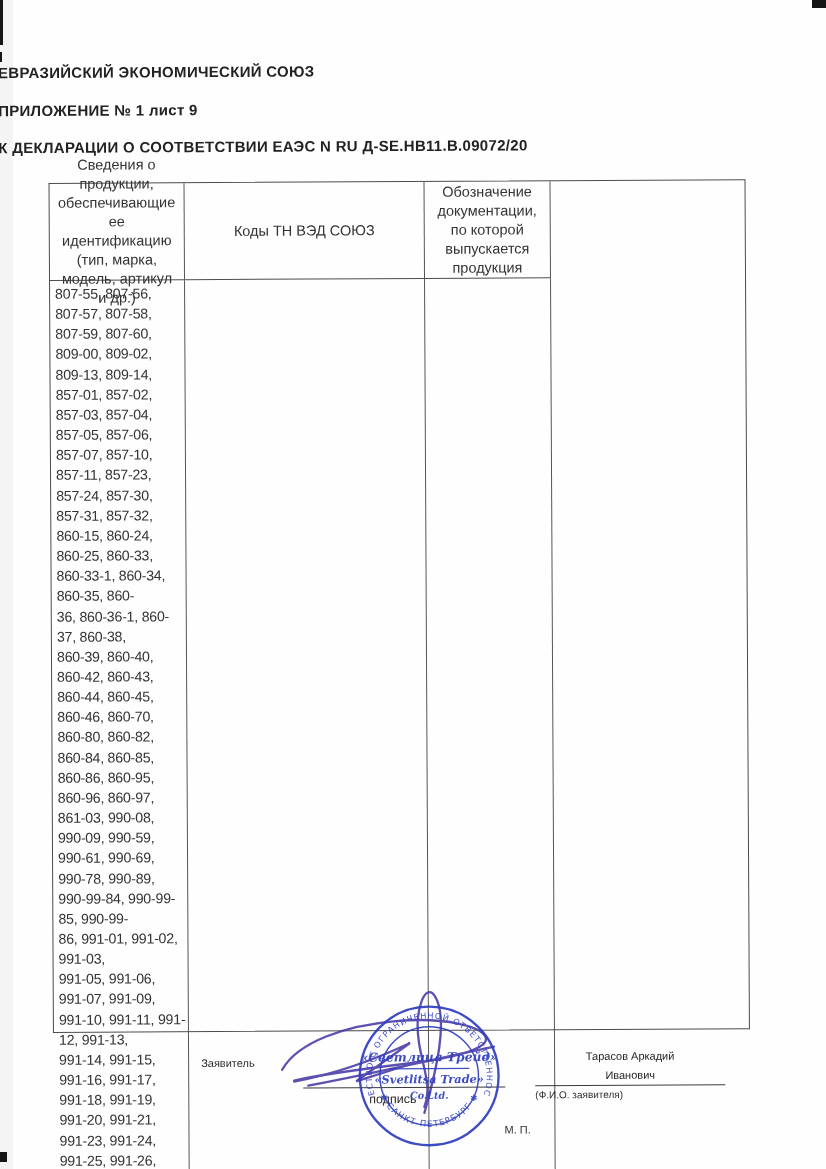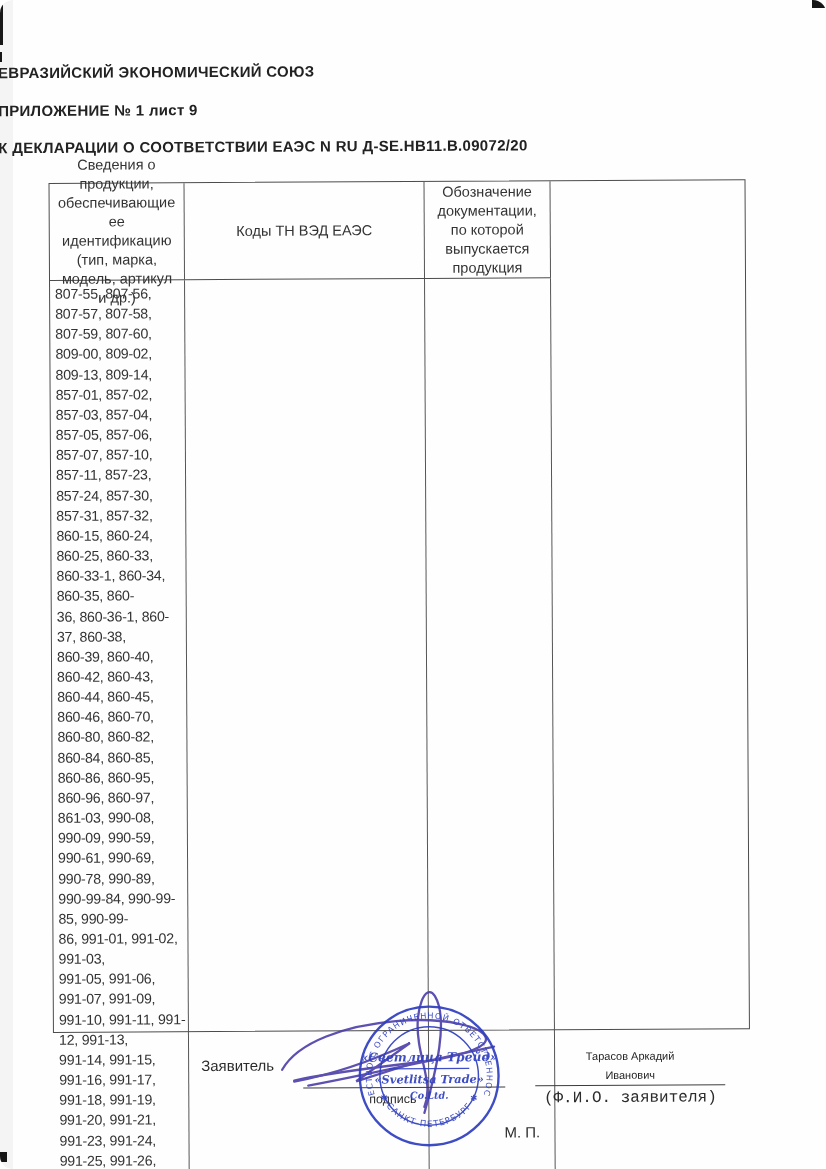--- a/index.html
+++ b/index.html
@@ -1,41 +1,41 @@
 <!DOCTYPE html>
 <html><head>
 <meta charset="utf-8">
 <style>
   html,body{margin:0;padding:0;background:#ffffff;}
   .page{
     position:relative;width:826px;height:1169px;background:#fefefe;overflow:hidden;
-    font-family:"Liberation Sans",sans-serif;color:#2e2e2e;border-radius:13px;
+    font-family:"Liberation Sans",sans-serif;color:#2e2e2e;
   }
   .tilt{position:absolute;left:0;top:0;width:826px;height:1169px;transform:rotate(-0.3deg);transform-origin:50% 40%;}
   .title{position:absolute;left:0;width:826px;font-weight:bold;font-size:15px;letter-spacing:.3px;color:#222;}
   .t1{top:62px;}
   .t2{top:100px;}
   .t3{top:137px;}
   
   .doc-table{position:absolute;left:50px;top:181px;width:697px;height:850px;
     border:1.6px solid #4c4c4c;box-sizing:border-box;display:grid;
     grid-template-columns:135px 240px 126px 196px;grid-template-rows:97px 1fr;}
   .cell{box-sizing:border-box;border-right:1.4px solid #565656;}
   .cell:nth-child(4n){border-right:none;}
   .hcell{border-bottom:1.5px solid #4c4c4c;display:flex;align-items:center;justify-content:center;
     text-align:center;font-size:14.5px;line-height:19px;padding:4px 8px;color:#333;}
   .bcell{font-size:14.2px;}
   .codes{white-space:pre-line;padding:3px 2px 0 5px;line-height:20.15px;letter-spacing:-0.25px;color:#333;}
   
-  .label{position:absolute;font-size:15px;color:#2c2c2c;}
+  .label{position:absolute;font-size:11px;color:#2c2c2c;}
   .sig-line{position:absolute;height:1.4px;background:#3c3c3c;}
   .small-cap{position:absolute;font-size:12.5px;color:#2c2c2c;}
   .name-block{position:absolute;left:532px;top:1048px;width:190px;text-align:center;font-size:11px;line-height:18.5px;color:#222;}
   .name-inner{width:140px;margin:0 auto;}
-  .name-caption{position:absolute;left:532px;top:1090px;width:190px;text-align:center;font-size:16px;color:#2c2c2c;font-family:Liberation Mono, monospace;}
+  .name-caption{position:absolute;left:532px;top:1090px;width:190px;text-align:left;font-size:10px;color:#2c2c2c;}
   .stamp{position:absolute;left:353px;top:1003px;width:146px;height:146px;opacity:.92;}
   .signature{position:absolute;left:265px;top:985px;width:270px;height:140px;}
   
   .artifact{position:absolute;background:#161616;}
   .edge-shade{position:absolute;left:0;top:0;width:13px;height:1169px;background:rgba(60,60,60,0.05);}
 </style>
 </head>
 <body>
 
 <div class="page">
@@ -46,21 +46,21 @@
   <div class="artifact" style="left:0;top:1152px;width:7px;height:10px;"></div>
 
   <div class="tilt">
 
     <div class="title t1">ЕВРАЗИЙСКИЙ ЭКОНОМИЧЕСКИЙ СОЮЗ</div>
     <div class="title t2">ПРИЛОЖЕНИЕ № 1 лист 9</div>
     <div class="title t3">К ДЕКЛАРАЦИИ О СООТВЕТСТВИИ ЕАЭС N RU Д-SE.НВ11.В.09072/20</div>
 
     <div class="doc-table">
       <div class="cell hcell">Сведения о продукции, обеспечивающие ее идентификацию (тип, марка, модель, артикул и др.)</div>
-      <div class="cell hcell">Коды ТН ВЭД ЕАЭС</div>
+      <div class="cell hcell">Коды ТН ВЭД СОЮЗ</div>
       <div class="cell hcell">Обозначение документации, по которой выпускается продукция</div>
 
       <div class="cell bcell"></div>
       <div class="cell bcell codes">807-55, 807-56, 807-57, 807-58,
 807-59, 807-60, 809-00, 809-02,
 809-13, 809-14, 857-01, 857-02,
 857-03, 857-04, 857-05, 857-06,
 857-07, 857-10, 857-11, 857-23,
 857-24, 857-30, 857-31, 857-32,
 860-15, 860-24, 860-25, 860-33,

